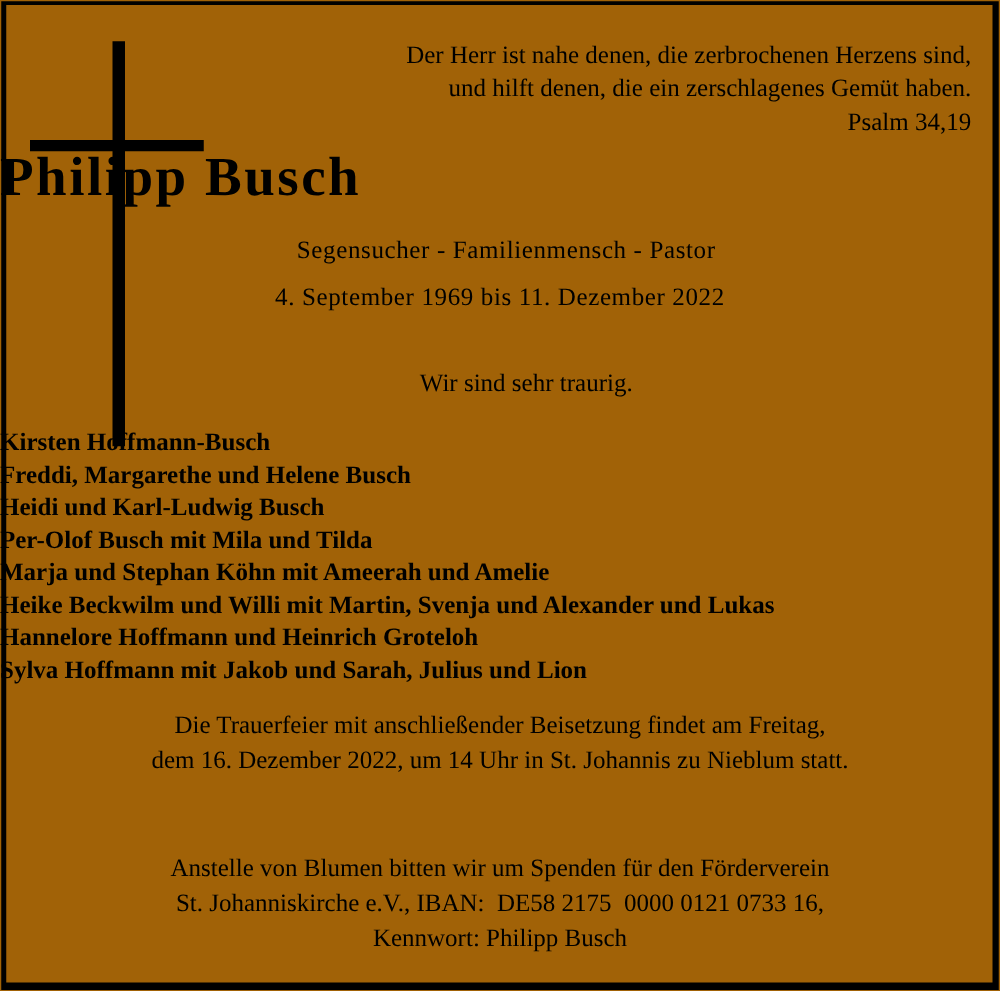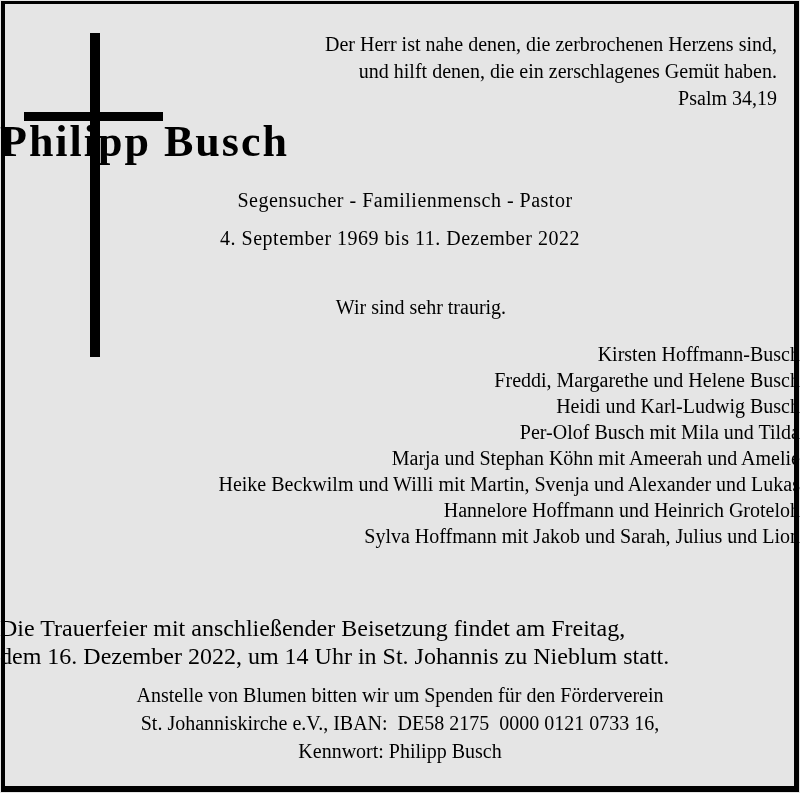--- a/index.html
+++ b/index.html
@@ -4,21 +4,21 @@
 <style>
   html, body {
     margin: 0;
     padding: 0;
     background: #ffffff;
   }
   .page {
     position: relative;
     width: 800px;
     height: 793px;
-    background: #e5e5e5;
+    background: #a16207;
     color: #000000;
     font-family: "Liberation Serif", "DejaVu Serif", serif;
     overflow: hidden;
   }
   .frame {
     position: absolute;
     inset: 1px;
     border-style: solid;
     border-color: #000000;
     border-width: 3px 5px 6px 4px;
@@ -76,30 +76,30 @@
     position: absolute;
     top: 295px; left: 0; right: 0;
     text-align: center;
     font-size: 20px;
     line-height: 25px;
     padding-left: 42px;
   }
   .mourners {
     position: absolute;
     top: 341px; left: 0; right: 0;
-    text-align: right;
+    text-align: left;
     font-size: 20px;
     line-height: 26px;
-    font-weight: 400;
+    font-weight: 700;
   }
   .funeral {
     position: absolute;
-    top: 614px; left: 0; right: 0;
-    text-align: left;
-    font-size: 24px;
+    top: 566px; left: 0; right: 0;
+    text-align: center;
+    font-size: 20px;
     line-height: 28px;
   }
   .donation {
     position: absolute;
     top: 681px; left: 0; right: 0;
     text-align: center;
     font-size: 20px;
     line-height: 28px;
   }
   .line { white-space: pre-wrap; }

